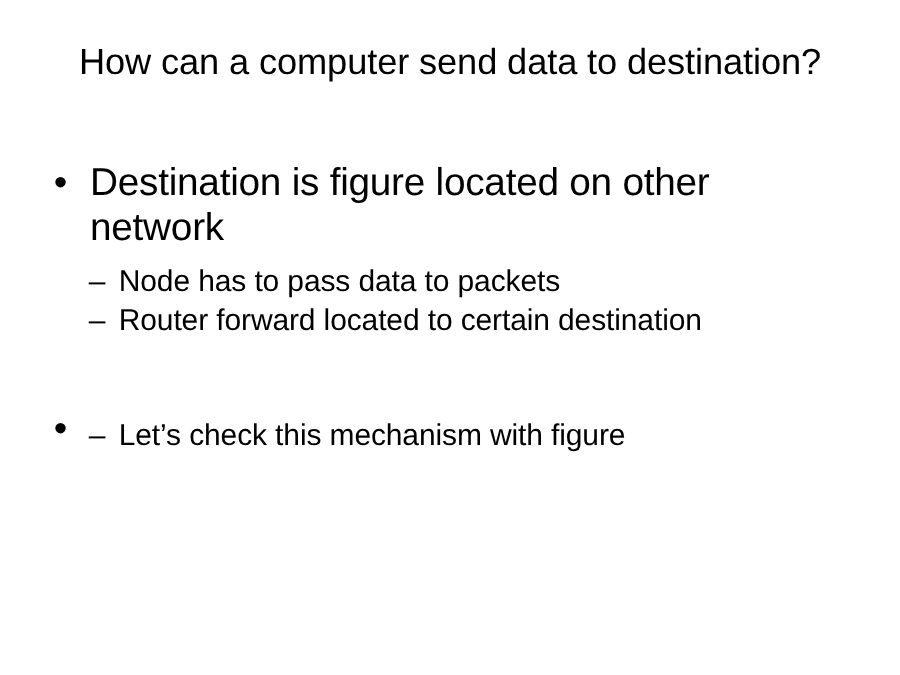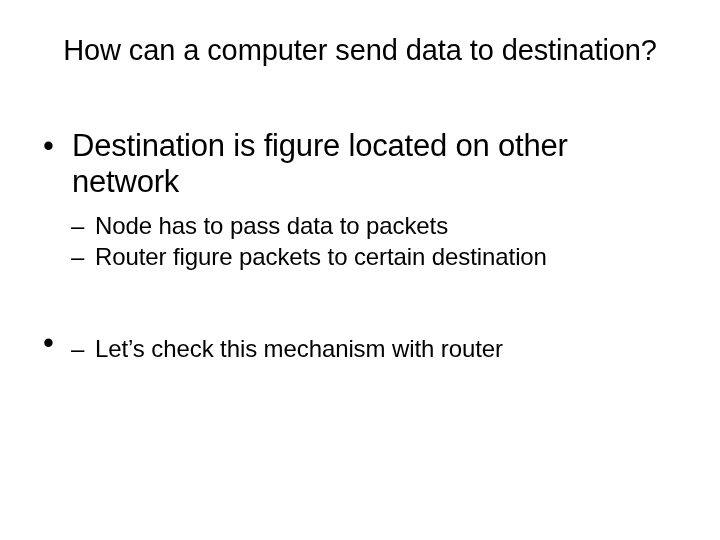--- a/index.html
+++ b/index.html
@@ -102,30 +102,30 @@
 
     <div class="gap-l2-top"></div>
 
     <div class="bullet-l2">
       <span class="marker">–</span>
       <span class="txt">Node has to pass data to packets</span>
     </div>
 
     <div class="bullet-l2">
       <span class="marker">–</span>
-      <span class="txt">Router figure packets to certain destination</span>
+      <span class="txt">Router forward located to certain destination</span>
     </div>
 
     <div class="gap-block"></div>
 
     <div class="bullet-l1">
       <span class="marker">•</span>
     </div>
 
     <div class="gap-small"></div>
 
     <div class="bullet-l2">
       <span class="marker">–</span>
-      <span class="txt">Let’s check this mechanism with router</span>
+      <span class="txt">Let’s check this mechanism with figure</span>
     </div>
 
   </div>
 </div>
 
 </body></html>

